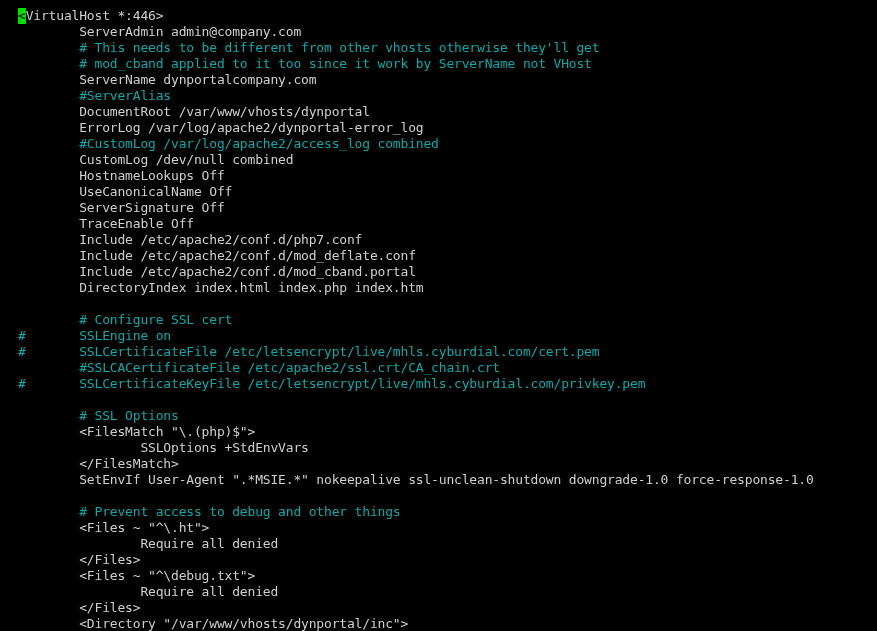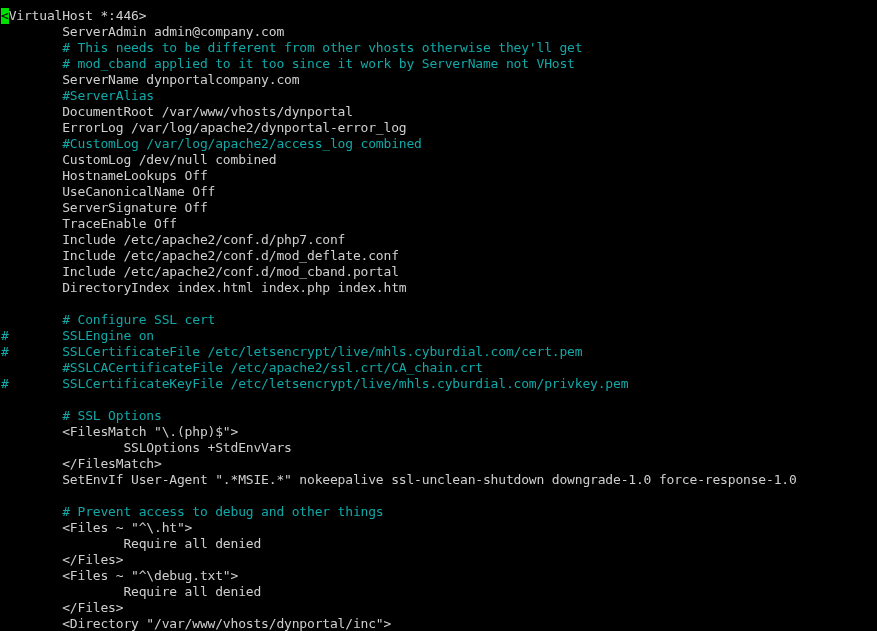--- a/index.html
+++ b/index.html
@@ -16,21 +16,21 @@
   }
   #terminal {
     position: relative;
     width: 877px;
     height: 631px;
     background: #000000;
     overflow: hidden;
   }
   #buffer {
     position: absolute;
-    left: 0;
+    left: 17px;
     top: 8px;
     width: 763px;
     font-size: 13px;
     line-height: 16px;
     letter-spacing: 0px;
     white-space: pre;
     color: #cfcfcf;
   }
   .line {
     height: 16px;

